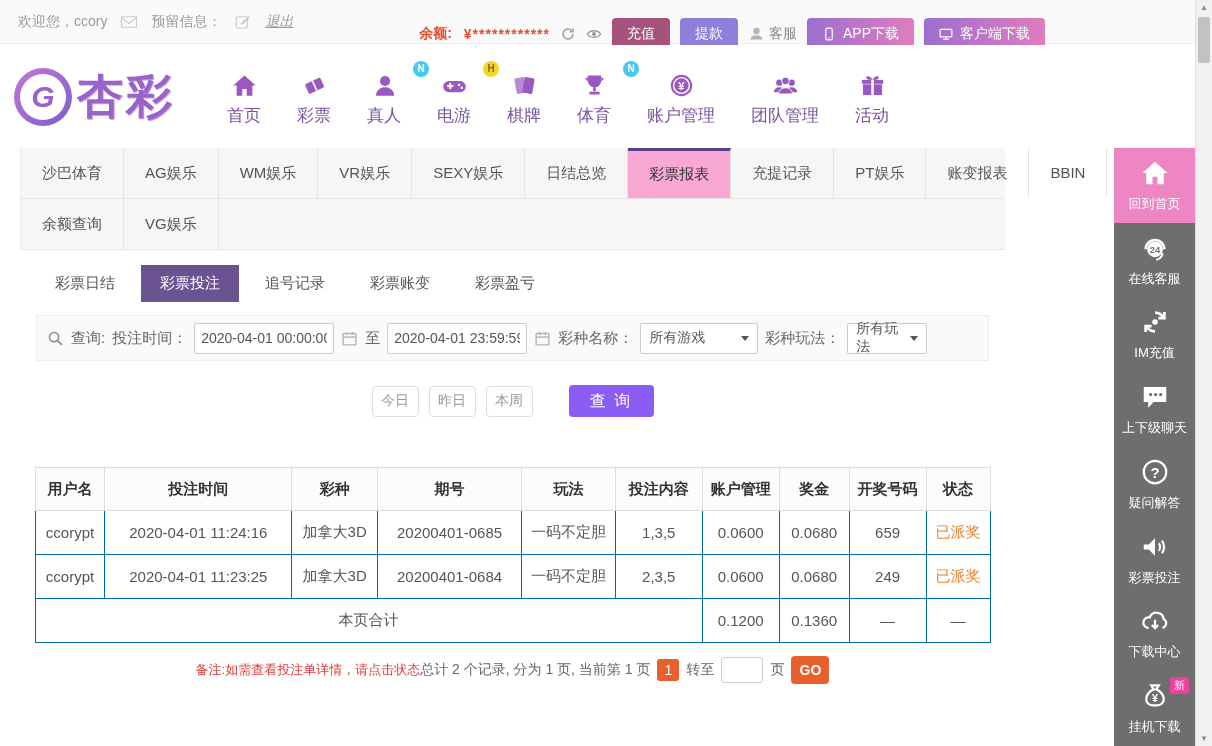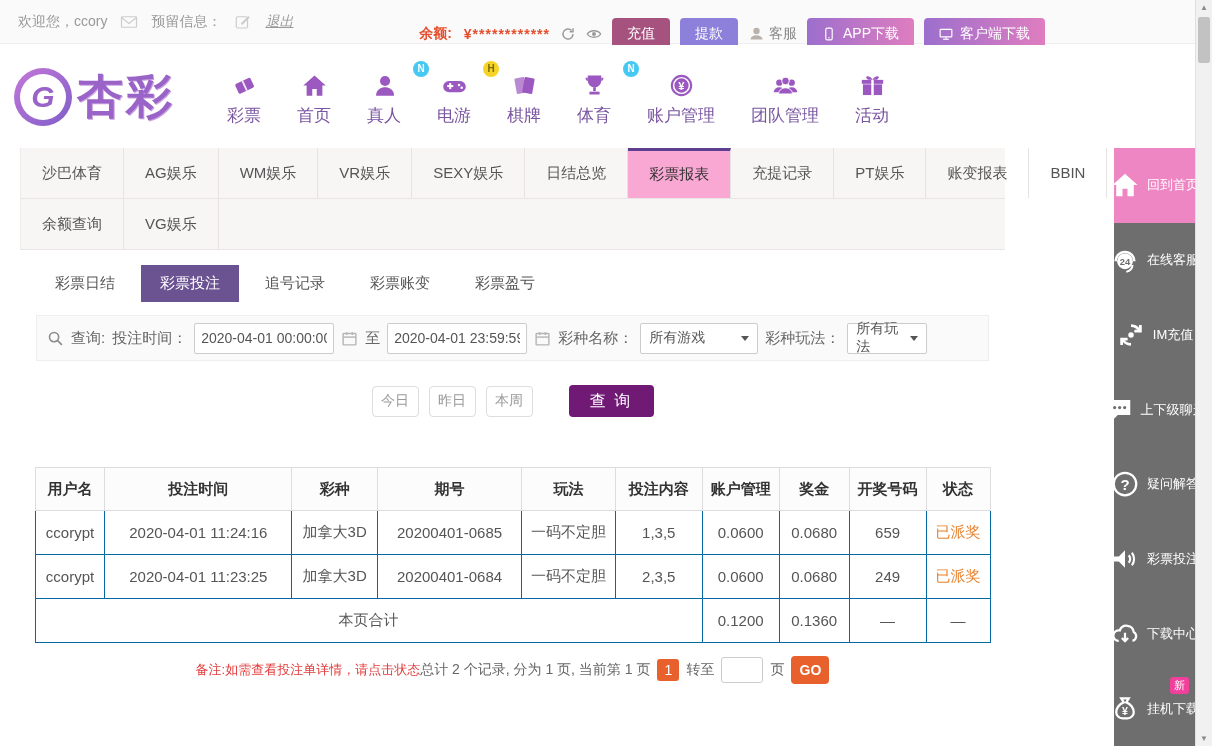--- a/index.html
+++ b/index.html
@@ -69,21 +69,21 @@
                 color:#555; padding:0 6px; background:#fff; font-family:inherit; }
   .select { height:31px; border:1px solid #ccc; border-radius:2px; background:#fff; display:flex;
             align-items:center; justify-content:space-between; padding:0 8px; font-size:14px; color:#555; cursor:pointer; }
   .sel-name { width:118px; } .sel-play { width:80px; }
   .tri { width:0; height:0; border-left:4px solid transparent; border-right:4px solid transparent; border-top:5px solid #555; }
 
   
   .quickrow { margin-top:24px; display:flex; justify-content:center; align-items:center; gap:10px; }
   .qbtn { width:47px; height:31px; border:1px solid #ddd; border-radius:4px; background:#fff;
           color:#999; font-size:14px; cursor:pointer; font-family:inherit; }
-  .query-btn { width:85px; height:32px; background:#701a75; border:none; border-radius:4px; color:#fff;
+  .query-btn { width:85px; height:32px; background:#8b5cf6; border:none; border-radius:4px; color:#fff;
                font-size:16px; margin-left:26px; cursor:pointer; font-family:inherit; letter-spacing:2px; }
 
   
   table { margin:50px auto 0; border-collapse:collapse; width:956px; }
   th { border:1px solid #ddd; height:43px; color:#333; font-weight:bold; background:#fcfcfc; font-size:15px; }
   td { border:1px solid #0369a1; height:44px; text-align:center; color:#555; font-size:15px; }
   .status { color:#e8832f; cursor:pointer; }
 
   
   .table-footer { width:956px; margin:13px auto 0; display:flex; align-items:center; justify-content:center; }
@@ -91,21 +91,21 @@
   .pager { display:flex; align-items:center; gap:7px; color:#666; font-size:14px; }
   .page-cur { width:22px; height:22px; background:#e8612c; color:#fff; border-radius:3px;
               text-align:center; line-height:22px; cursor:pointer; }
   .goto-input { width:42px; height:26px; border:1px solid #ccc; border-radius:3px; padding:0 4px; font-family:inherit; }
   .go-btn { width:38px; height:28px; background:#e8612c; color:#fff; border:none; border-radius:4px;
             font-size:14px; font-weight:bold; cursor:pointer; font-family:inherit; }
 
   
   .sidebar { position:absolute; top:148px; right:17px; width:81px; height:598px; background:#6e6e6e;
              display:flex; flex-direction:column; }
-  .sb-item { flex:1; display:flex; flex-direction:row; align-items:center; justify-content:center;
+  .sb-item { flex:1; display:flex; flex-direction:column; align-items:center; justify-content:center;
              gap:7px; color:#fff; cursor:pointer; position:relative; }
   .sb-item.pink { background:#ee86c4; }
   .sb-label { font-size:13px; white-space:nowrap; }
   .sb-ico { display:flex; } .sb-ico svg { width:30px; height:30px; }
   .new-badge { position:absolute; top:6px; right:6px; background:#f0409c; color:#fff; font-size:11px;
                padding:1px 4px; border-radius:3px; }
 
   
   .scrollbar { position:absolute; top:0; right:0; width:17px; height:746px; background:#f1f1f1;
                border-left:1px solid #e0e0e0; }
@@ -182,35 +182,35 @@
     <div class="logo">
       <span class="emblem">
           <span>G</span>
         </span>
       <span class="logo-text">杏彩</span>
     </div>
     <nav class="main-nav">
       <div class="nav-item nav-w70">
         <span class="nav-ico">
             <svg viewBox="0 0 24 24">
+              <path d="M12 3 L22 12 H19 V21 H14 V15 H10 V21 H5 V12 H2 Z" fill="currentColor"></path>
+            </svg>
+          </span>
+        <span class="nav-label">首页</span>
+      </div>
+      <div class="nav-item nav-w70">
+        <span class="nav-ico">
+            <svg viewBox="0 0 24 24">
               <g transform="rotate(-25 12 12)">
                 <rect x="4.5" y="7.5" width="15" height="9.5" rx="1.5" fill="currentColor"></rect>
                 <rect x="11.2" y="7.5" width="1.6" height="9.5" fill="#fff" opacity=".85"></rect>
               </g>
             </svg>
           </span>
         <span class="nav-label">彩票</span>
-      </div>
-      <div class="nav-item nav-w70">
-        <span class="nav-ico">
-            <svg viewBox="0 0 24 24">
-              <path d="M12 3 L22 12 H19 V21 H14 V15 H10 V21 H5 V12 H2 Z" fill="currentColor"></path>
-            </svg>
-          </span>
-        <span class="nav-label">首页</span>
       </div>
       <div class="nav-item nav-w70">
         <span class="nav-ico">
             <svg viewBox="0 0 24 24">
               <circle cx="12.5" cy="8" r="4.5" fill="currentColor"></circle>
               <path d="M4.5 21 C4.5 15.5 9 13.5 12.5 13.5 C16 13.5 20.5 15.5 20.5 21 Z" fill="currentColor"></path>
             </svg>
             <i class="badge badge-n">N</i>
           </span>
         <span class="nav-label">真人</span>

